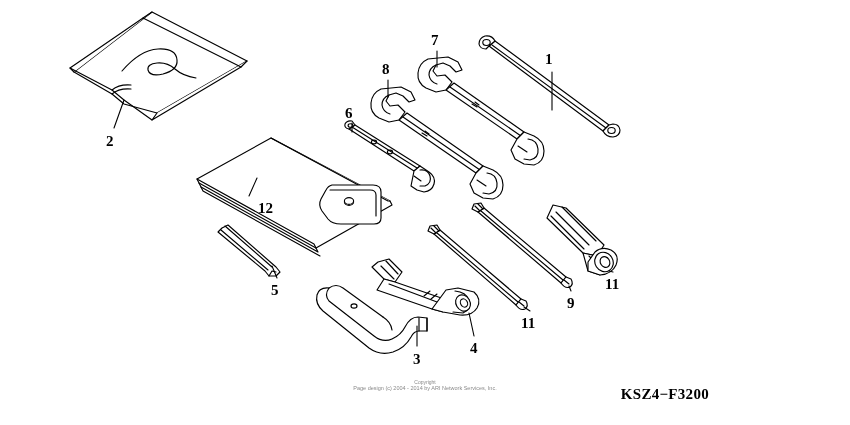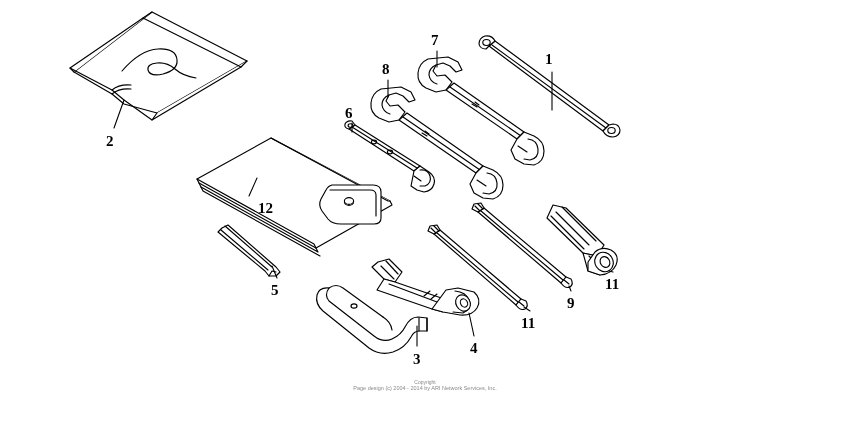--- a/index.html
+++ b/index.html
@@ -259,14 +259,15 @@
   <div class="callout-label" style="left:567px; top:296px;">9</div>
   <div class="callout-label" style="left:521px; top:316px;">11</div>
   <div class="callout-label" style="left:605px; top:277px;">11</div>
   <div class="callout-label" style="left:238px; top:201px;padding-left:20px;">12</div>
 
   <div id="copyright-block">
     <span id="copyright-title">Copyright</span>
     <span id="copyright-line">Page design (c) 2004 - 2014 by ARI Network Services, Inc.</span>
   </div>
 
+  <div id="part-number">KSZ4−F3200</div>
 
 </div>
 
 </body></html>

